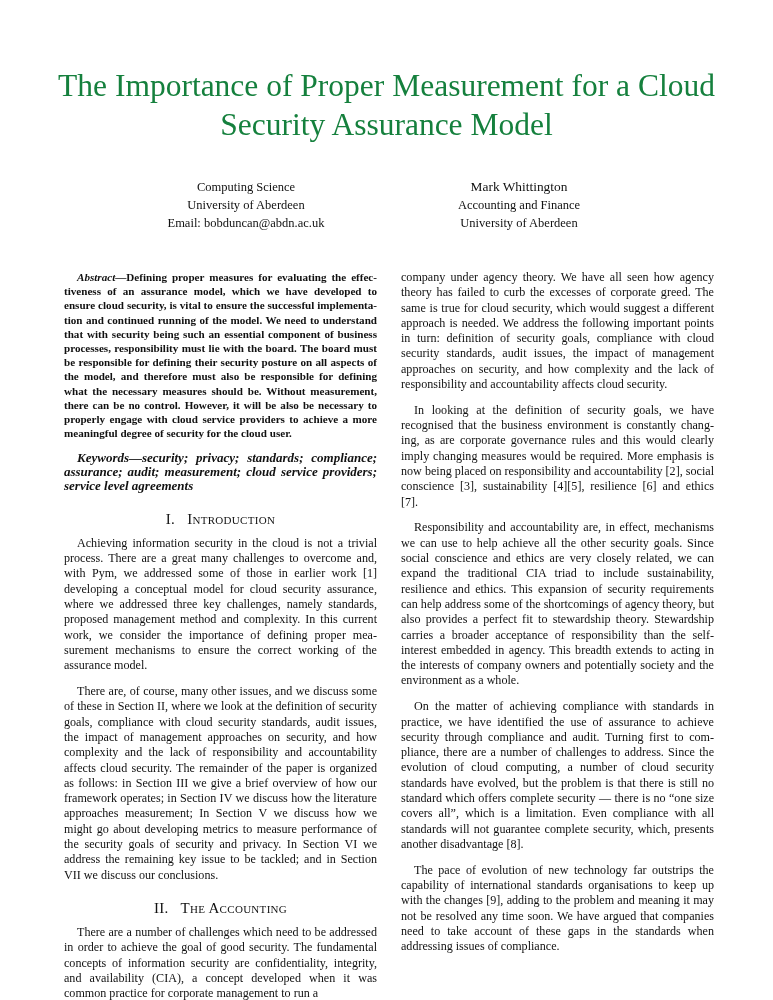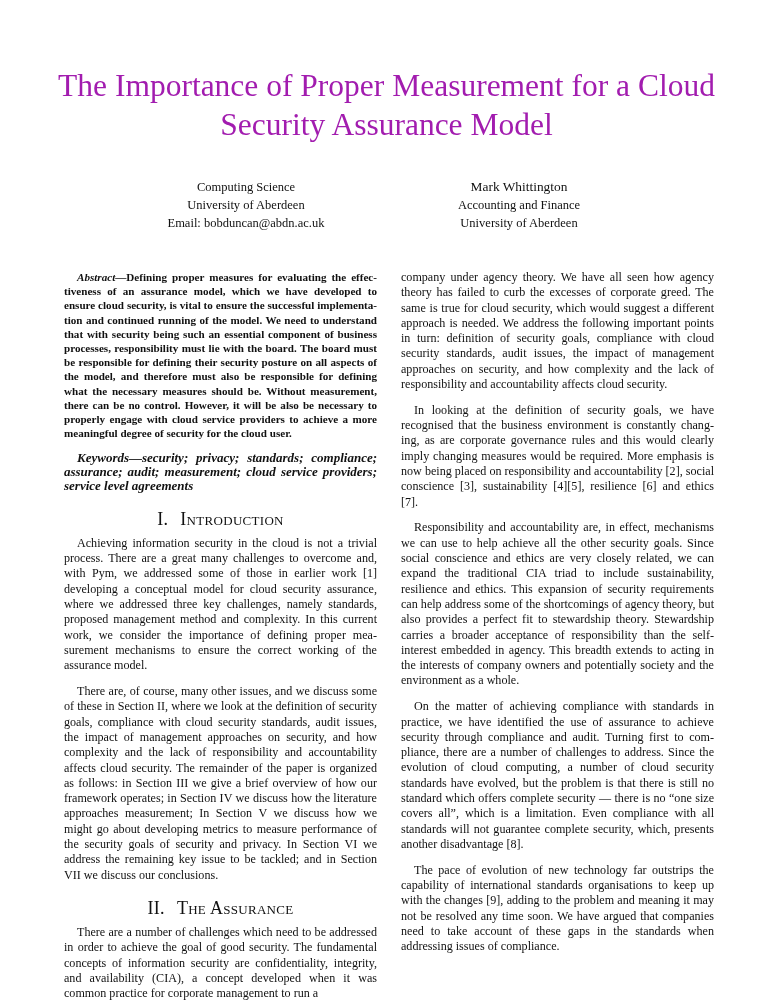--- a/index.html
+++ b/index.html
@@ -1,30 +1,30 @@
 <!DOCTYPE html>
 <html><head>
   <meta charset="utf-8">
   <style>
     html, body { margin: 0; padding: 0; background: #ffffff; }
     body { width: 773px; height: 1000px; position: relative; overflow: hidden; color: #111; font-family: "Liberation Serif", "DejaVu Serif", serif; }
-    .title { position: absolute; left: 40px; top: 66px; width: 693px; text-align: center; font-size: 31.5px; line-height: 39px; color: #a21caf; font-weight: normal; margin: 0; }
+    .title { position: absolute; left: 40px; top: 66px; width: 693px; text-align: center; font-size: 31.5px; line-height: 39px; color: #15803d; font-weight: normal; margin: 0; }
     .author { position: absolute; top: 178px; width: 260px; text-align: center; font-size: 12.5px; line-height: 18.2px; }
     .author div { white-space: nowrap; }
     .author .name { font-size: 13.4px; }
     .author.a1 { left: 116px; }
     .author.a2 { left: 389px; }
     .col { position: absolute; top: 270px; width: 313px; font-size: 12.1px; line-height: 15.3px; text-align: justify; hyphens: manual; }
     .col.left { left: 64px; }
     .col.right { left: 401px; }
     .col p { margin: 0 0 10.5px 0; text-indent: 13px; }
     .abstract { font-weight: bold; font-size: 11.1px; line-height: 14.2px; }
     .abstract i, .keywords i.lbl { font-style: italic; margin-top: 47px; }
     .keywords { font-weight: bold; font-style: italic; font-size: 13px; line-height: 14.2px; margin-top: 4px !important; }
-    .section-heading { text-align: center; font-size: 18px; margin: 18px 0 9px 0; letter-spacing: 0.3px; }
+    .section-heading { text-align: center; font-size: 15px; margin: 18px 0 9px 0; letter-spacing: 0.3px; }
     .section-heading .num { margin-right: 12px; }
     .sc { font-variant: small-caps; }
     .col.right p:first-child { text-indent: 0; }
   </style>
 </head>
 <body>
 
 <h1 class="title">
   <span>The Importance of Proper Measurement for a Cloud</span><br>
   <span>Security Assurance Model</span>
@@ -46,21 +46,21 @@
   <p class="abstract"><i>Abstract</i><span>—Defining proper measures for evaluating the effec­tiveness of an assurance model, which we have developed to ensure cloud security, is vital to ensure the successful implementa­tion and continued running of the model. We need to understand that with security being such an essential component of business processes, responsibility must lie with the board. The board must be responsible for defining their security posture on all aspects of the model, and therefore must also be responsible for defining what the necessary measures should be. Without measurement, there can be no control. However, it will be also be necessary to properly engage with cloud service providers to achieve a more meaningful degree of security for the cloud user.</span></p>
   <p class="keywords"><span>Keywords</span><span>—security; privacy; standards; compliance; assur­ance; audit; measurement; cloud service providers; service level agreements</span></p>
 
   <div class="section-heading">
     <span class="num">I.</span><span class="sc">Introduction</span>
   </div>
   <p>Achieving information security in the cloud is not a trivial process. There are a great many challenges to overcome and, with Pym, we addressed some of those in earlier work [1] developing a conceptual model for cloud security assurance, where we addressed three key challenges, namely standards, proposed management method and complexity. In this current work, we consider the importance of defining proper mea­surement mechanisms to ensure the correct working of the assurance model.</p>
   <p>There are, of course, many other issues, and we discuss some of these in Section II, where we look at the definition of security goals, compliance with cloud security standards, audit issues, the impact of management approaches on security, and how complexity and the lack of responsibility and account­ability affects cloud security. The remainder of the paper is organized as follows: in Section  III we give a brief overview of how our framework operates; in Section IV we discuss how the literature approaches measurement; In Section  V we discuss how we might go about developing metrics to measure performance of the security goals of security and privacy. In Section VI we address the remaining key issue to be tackled; and in Section VII we discuss our conclusions.</p>
 
   <div class="section-heading">
-    <span class="num">II.</span><span class="sc">The Assurance</span>
+    <span class="num">II.</span><span class="sc">The Accounting</span>
   </div>
   <p>There are a number of challenges which need to be addressed in order to achieve the goal of good security. The fundamental concepts of information security are confidential­ity, integrity, and availability (CIA), a concept developed when it was common practice for corporate management to run a</p>
 </div>
 
 <div class="col right">
   <p>company under agency theory. We have all seen how agency theory has failed to curb the excesses of corporate greed. The same is true for cloud security, which would suggest a different approach is needed. We address the following important points in turn: definition of security goals, compliance with cloud security standards, audit issues, the impact of management approaches on security, and how complexity and the lack of responsibility and accountability affects cloud security.</p>
   <p>In looking at the definition of security goals, we have recognised that the business environment is constantly chang­ing, as are corporate governance rules and this would clearly imply changing measures would be required. More emphasis is now being placed on responsibility and accountability [2], social conscience [3], sustainability [4][5], resilience [6] and ethics [7].</p>
   <p>Responsibility and accountability are, in effect, mecha­nisms we can use to help achieve all the other security goals. Since social conscience and ethics are very closely related, we can expand the traditional CIA triad to include sustainability, resilience and ethics. This expansion of security requirements can help address some of the shortcomings of agency theory, but also provides a perfect fit to stewardship theory. Steward­ship carries a broader acceptance of responsibility than the self-interest embedded in agency. This breadth extends to acting in the interests of company owners and potentially society and the environment as a whole.</p>
   <p>On the matter of achieving compliance with standards in practice, we have identified the use of assurance to achieve security through compliance and audit. Turning first to com­pliance, there are a number of challenges to address. Since the evolution of cloud computing, a number of cloud security standards have evolved, but the problem is that there is still no standard which offers complete security — there is no “one size covers all”, which is a limitation. Even compliance with all standards will not guarantee complete security, which, presents another disadvantage [8].</p>
   <p>The pace of evolution of new technology far outstrips the capability of international standards organisations to keep up with the changes [9], adding to the problem and meaning it may not be resolved any time soon. We have argued that companies need to take account of these gaps in the standards when addressing issues of compliance.</p>

